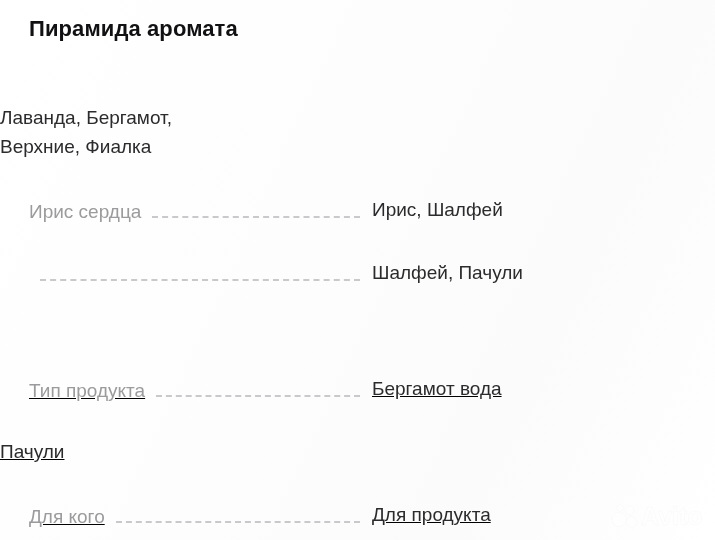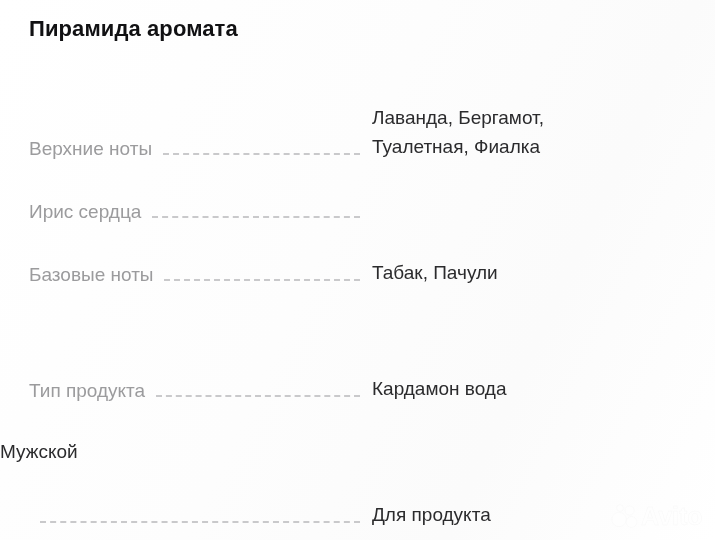--- a/index.html
+++ b/index.html
@@ -36,21 +36,21 @@
     white-space: nowrap;
   }
 
   
   .group {
     position: absolute;
     left: 0;
     width: 715px;
   }
   #group-notes { top: 96px; }
-  #group-attrs { top: 341px; }
+  #group-attrs { top: 341px; text-decoration: underline; }
 
   .row {
     position: relative;
     height: 63px;
     display: flex;
     align-items: flex-end;
   }
 
   
   .row.tall { height: 66px; }
@@ -105,61 +105,58 @@
 </head>
 <body>
 
 <div id="page">
 
   <div id="title">Пирамида аромата</div>
 
   <div class="group" id="group-notes">
 
     <div class="row tall">
-      <div class="row-left">
-        <span class="row-label">Верхние ноты</span>
-        <span class="leader"></span>
-      </div>
       <div class="row-value">Лаванда, Бергамот,
-Туалетная, Фиалка</div>
+Верхние, Фиалка</div>
     </div>
 
     <div class="row">
       <div class="row-left">
         <span class="row-label">Ирис сердца</span>
         <span class="leader"></span>
       </div>
+      <div class="row-value">Ирис, Шалфей</div>
     </div>
 
     <div class="row">
       <div class="row-left">
-        <span class="row-label">Базовые ноты</span>
         <span class="leader"></span>
       </div>
-      <div class="row-value">Табак, Пачули</div>
+      <div class="row-value">Шалфей, Пачули</div>
     </div>
 
   </div>
 
   <div class="group" id="group-attrs">
 
     <div class="row">
       <div class="row-left">
         <span class="row-label">Тип продукта</span>
         <span class="leader"></span>
       </div>
-      <div class="row-value">Кардамон вода</div>
+      <div class="row-value">Бергамот вода</div>
     </div>
 
     <div class="row">
-      <div class="row-value">Мужской</div>
+      <div class="row-value">Пачули</div>
     </div>
 
     <div class="row">
       <div class="row-left">
+        <span class="row-label">Для кого</span>
         <span class="leader"></span>
       </div>
       <div class="row-value">Для продукта</div>
     </div>
 
   </div>
 
   <svg id="watermark" viewBox="0 0 96 34">
     <g fill="#ffffff" stroke="#f2f2f2" stroke-width="0.6">
       <circle cx="9" cy="21.5" r="7.2"></circle>

